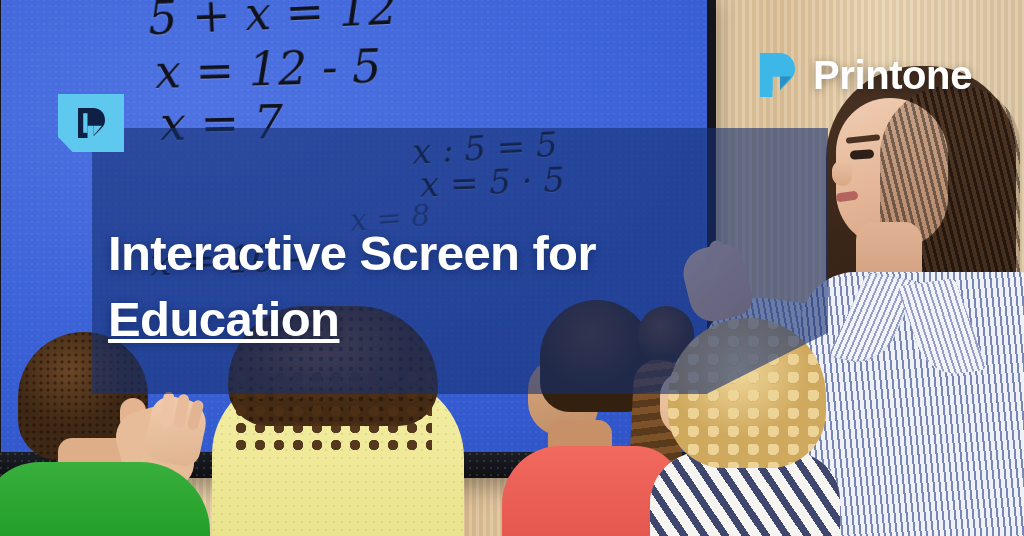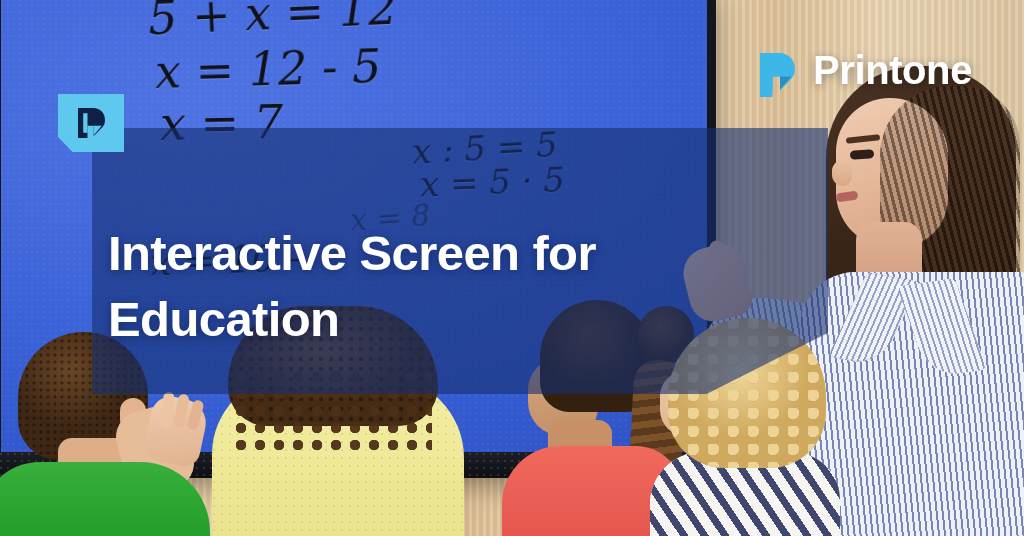--- a/index.html
+++ b/index.html
@@ -234,35 +234,35 @@
     position:absolute;left:108px;top:190px;width:620px;
     color:#ffffff;
     font-family:"Liberation Sans",sans-serif;
     font-weight:bold;
     font-size:49px;
     line-height:66px;
     letter-spacing:-0.6px;
     text-shadow:0 2px 10px rgba(6,18,54,.45);
     margin-top:30px;
   }
-  .headline .l2{display:block;}
+  .headline .l2{display:block;text-decoration:underline;}
 
   
   .badge{
     position:absolute;left:58px;top:94px;width:66px;height:58px;
     background:#5ec8ef;
     clip-path:polygon(0 0, 100% 0, 100% 100%, 22% 100%, 0 74%);
     display:flex;align-items:center;justify-content:center;
   }
   .badge svg{display:block;}
 
   
   .brand{
     position:absolute;right:52px;top:50px;
-    display:flex;align-items:flex-start;gap:16px;
+    display:flex;align-items:center;gap:16px;
   }
   .brand-mark{width:40px;height:50px;display:block;}
   .brand-name{
     color:#ffffff;
     font-family:"Liberation Sans",sans-serif;
     font-weight:bold;
     font-size:40px;
     letter-spacing:-0.4px;
     line-height:1;
     text-shadow:0 2px 8px rgba(0,0,0,.35);

